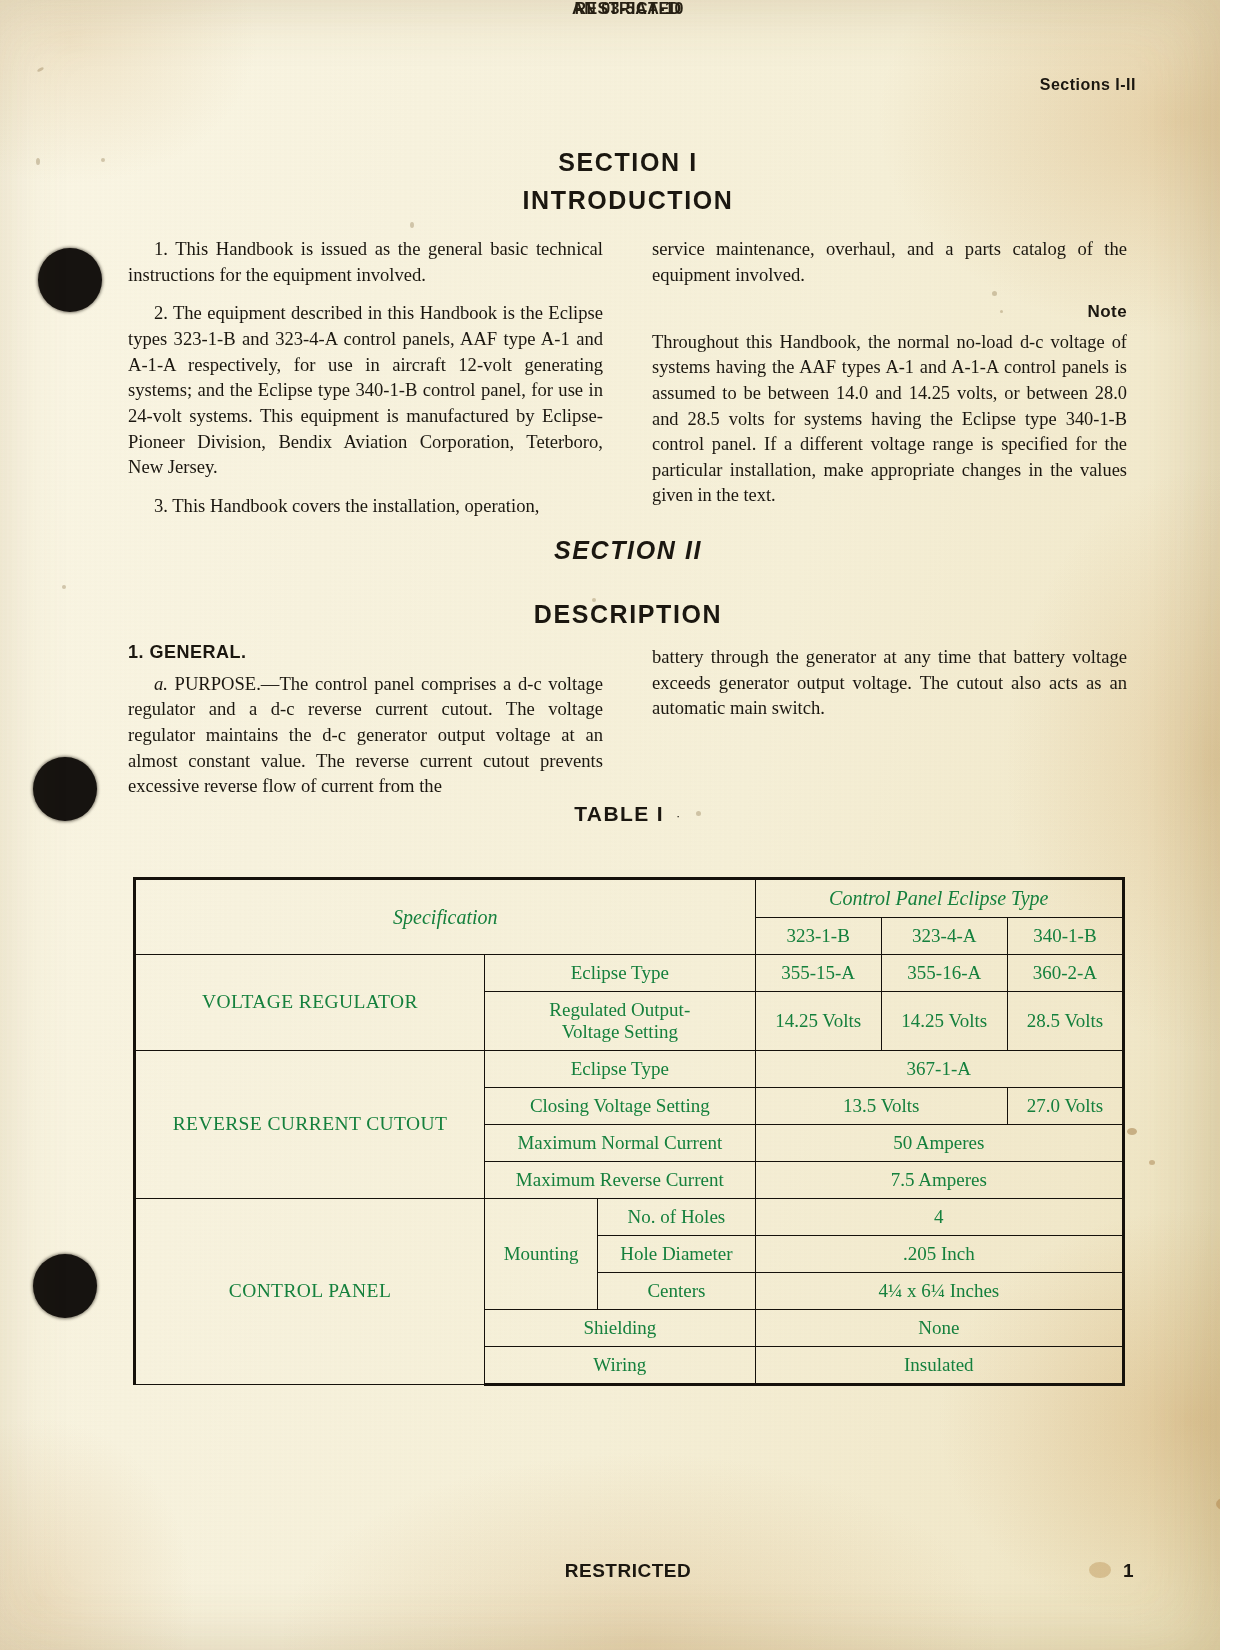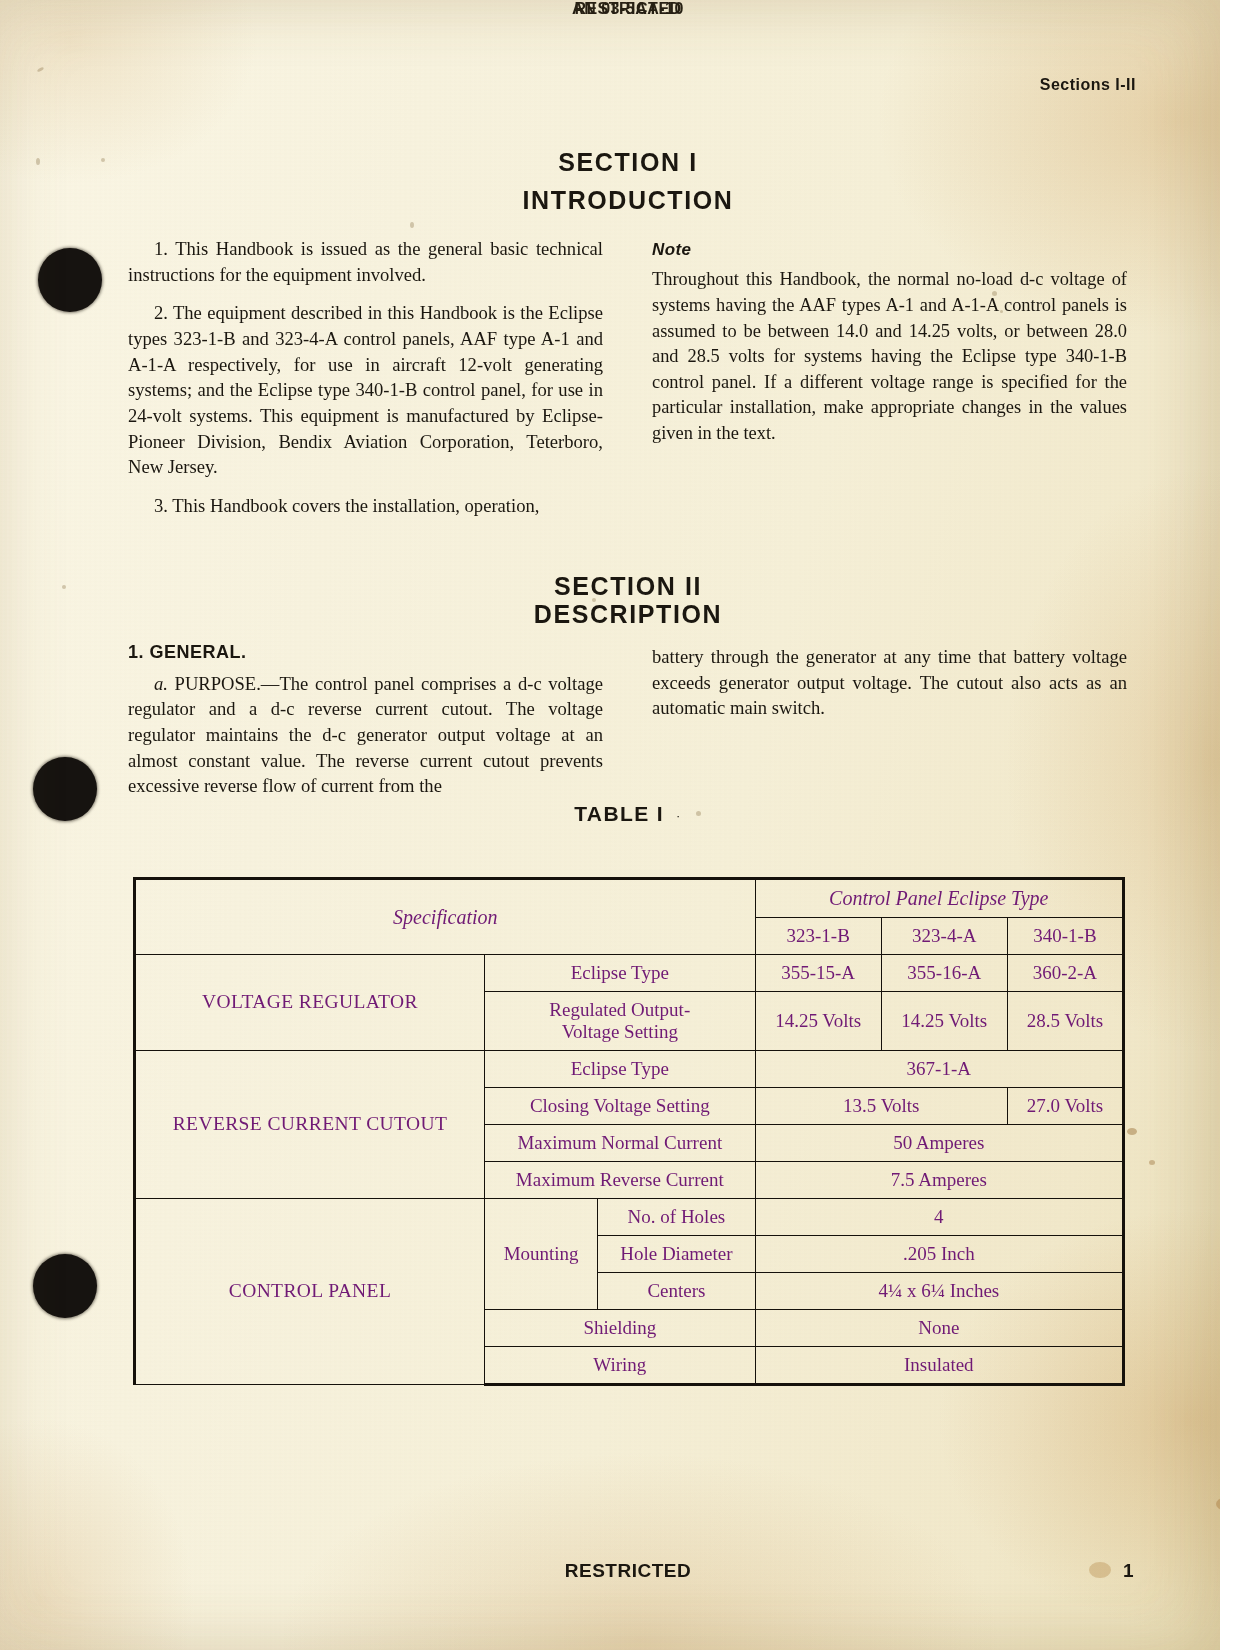--- a/index.html
+++ b/index.html
@@ -84,47 +84,46 @@
   }
   .sec-title {
     position: absolute;
     left: 0; right: 0;
     text-align: center;
     font-size: 25px;
     letter-spacing: 1.6px;
   }
   #sec1-title { top: 148px; }
   #sec1-sub   { top: 186px; }
-  #sec2-title { top: 572px; }
+  #sec2-title { top: 536px; font-style: italic; }
   #sec2-sub   { top: 600px; }
   
   .col {
     position: absolute;
     width: 475px;
     font-size: 18.6px;
     line-height: 1.38;
     text-align: justify;
     text-justify: inter-word;
   }
   .col p { margin: 0 0 13px 0; }
   .col p.indent { text-indent: 26px; }
   .col-left  { left: 128px; }
   .col-right { left: 652px; }
   #intro-left  { top: 236px; }
   #intro-right { top: 236px; }
   #desc-left   { top: 640px; }
   #desc-right  { top: 644px; }
   .note-head {
-    text-align: left;
+    text-align: right;
     font-family: "Liberation Sans", "DejaVu Sans", sans-serif;
     font-weight: bold;
     font-size: 17px;
     margin: 2px 0 6px 0;
     letter-spacing: .4px;
-    font-style: italic;
   }
   .note-body {
     margin: 0 4px 0 36px;
     text-align: justify;
     font-size: 18.4px;
     line-height: 1.39;
   }
   .sub-head {
     font-family: "Liberation Sans", "DejaVu Sans", sans-serif;
     font-weight: bold;
@@ -152,21 +151,21 @@
   .tbl-wrap {
     position: absolute;
     left: 133px;
     top: 877px;
     width: 992px;
   }
   table.spec {
     border-collapse: collapse;
     width: 100%;
     font-size: 19px;
-    color: #701a75;
+    color: #15803d;
   }
   table.spec td {
     border: 1.6px solid #15110b;
     padding: 7px 10px;
     vertical-align: middle;
     text-align: center;
     background: transparent;
   }
   table.spec td.outer-top    { border-top-width: 3px; }
   table.spec td.outer-left   { border-left-width: 3px; }
@@ -240,20 +239,21 @@
     <div class="sec-title sans" id="sec1-title">SECTION  I</div>
     <div class="sec-title sans" id="sec1-sub">INTRODUCTION</div>
 
     <div class="col col-left" id="intro-left">
       <p class="indent">1. This Handbook is issued as the general basic technical instructions for the equipment involved.</p>
       <p class="indent">2. The equipment described in this Handbook is the Eclipse types 323-1-B and 323-4-A control panels, AAF type A-1 and A-1-A respectively, for use in aircraft 12-volt generating systems; and the Eclipse type 340-1-B control panel, for use in 24-volt systems. This equipment is manufactured by Eclipse-Pioneer Division, Bendix Aviation Corporation, Teterboro, New Jersey.</p>
       <p class="indent">3. This Handbook covers the installation, operation,</p>
     </div>
 
     <div class="col col-right" id="intro-right">
+      <p>service maintenance, overhaul, and a parts catalog of the equipment involved.</p>
       <div class="note-head">Note</div>
       <p class="note-body">Throughout this Handbook, the normal no-load d-c voltage of systems having the AAF types A-1 and A-1-A control panels is assumed to be between 14.0 and 14.25 volts, or between 28.0 and 28.5 volts for systems having the Eclipse type 340-1-B control panel. If a different voltage range is specified for the particular installation, make appropriate changes in the values given in the text.</p>
     </div>
 
     <div class="sec-title sans" id="sec2-title">SECTION  II</div>
     <div class="sec-title sans" id="sec2-sub">DESCRIPTION</div>
 
     <div class="col col-left" id="desc-left">
       <div class="sub-head">1.  GENERAL.</div>
       <p class="indent"><span class="it">a.</span> <span>PURPOSE.—The control panel comprises a d-c voltage regulator and a d-c reverse current cutout. The voltage regulator maintains the d-c generator output voltage at an almost constant value. The reverse current cutout prevents excessive reverse flow of current from the</span></p>

